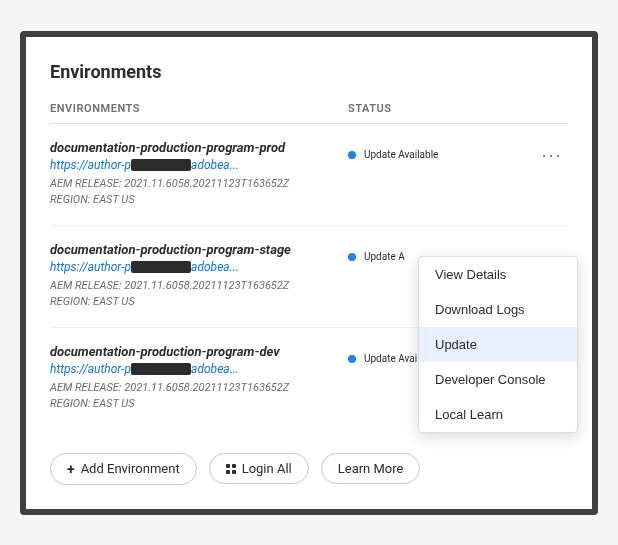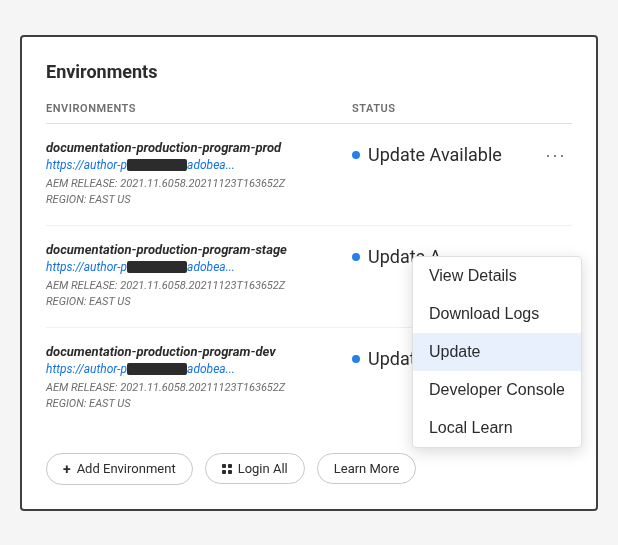--- a/index.html
+++ b/index.html
@@ -7,21 +7,21 @@
       font-family: -apple-system, BlinkMacSystemFont, 'Segoe UI', Roboto, sans-serif;
       background: #f5f5f5;
       display: flex;
       justify-content: center;
       align-items: center;
       min-height: 100vh;
       padding: 20px;
     }
     .card {
       background: #fff;
-      border: 2px solid #404040;
+      border: 6px solid #404040;
       border-radius: 4px;
       width: 580px;
       padding: 24px;
       position: relative;
     }
     .card-title {
       font-size: 18px;
       font-weight: 700;
       color: #2c2c2c;
       margin-bottom: 20px;
@@ -92,21 +92,21 @@
     }
     .status-dot {
       width: 8px;
       height: 8px;
       border-radius: 50%;
       background: #2680eb;
       margin-right: 8px;
       flex-shrink: 0;
     }
     .status-text {
-      font-size: 18px;
+      font-size: 10px;
       color: #2c2c2c;
       flex: 1;
     }
     .more-btn {
       background: none;
       border: none;
       cursor: pointer;
       padding: 4px 6px;
       color: #6e6e6e;
       font-size: 18px;
@@ -122,21 +122,21 @@
       background: #fff;
       border: 1px solid #e0e0e0;
       border-radius: 4px;
       box-shadow: 0 4px 16px rgba(0,0,0,0.15);
       z-index: 100;
       min-width: 160px;
     }
     .dropdown-item {
       display: block;
       padding: 10px 16px;
-      font-size: 16px;
+      font-size: 13px;
       color: #2c2c2c;
       cursor: pointer;
       white-space: nowrap;
       background: none;
       border: none;
       width: 100%;
       text-align: left;
     }
     .dropdown-item:hover, .dropdown-item.active {
       background: #f5f5f5;

